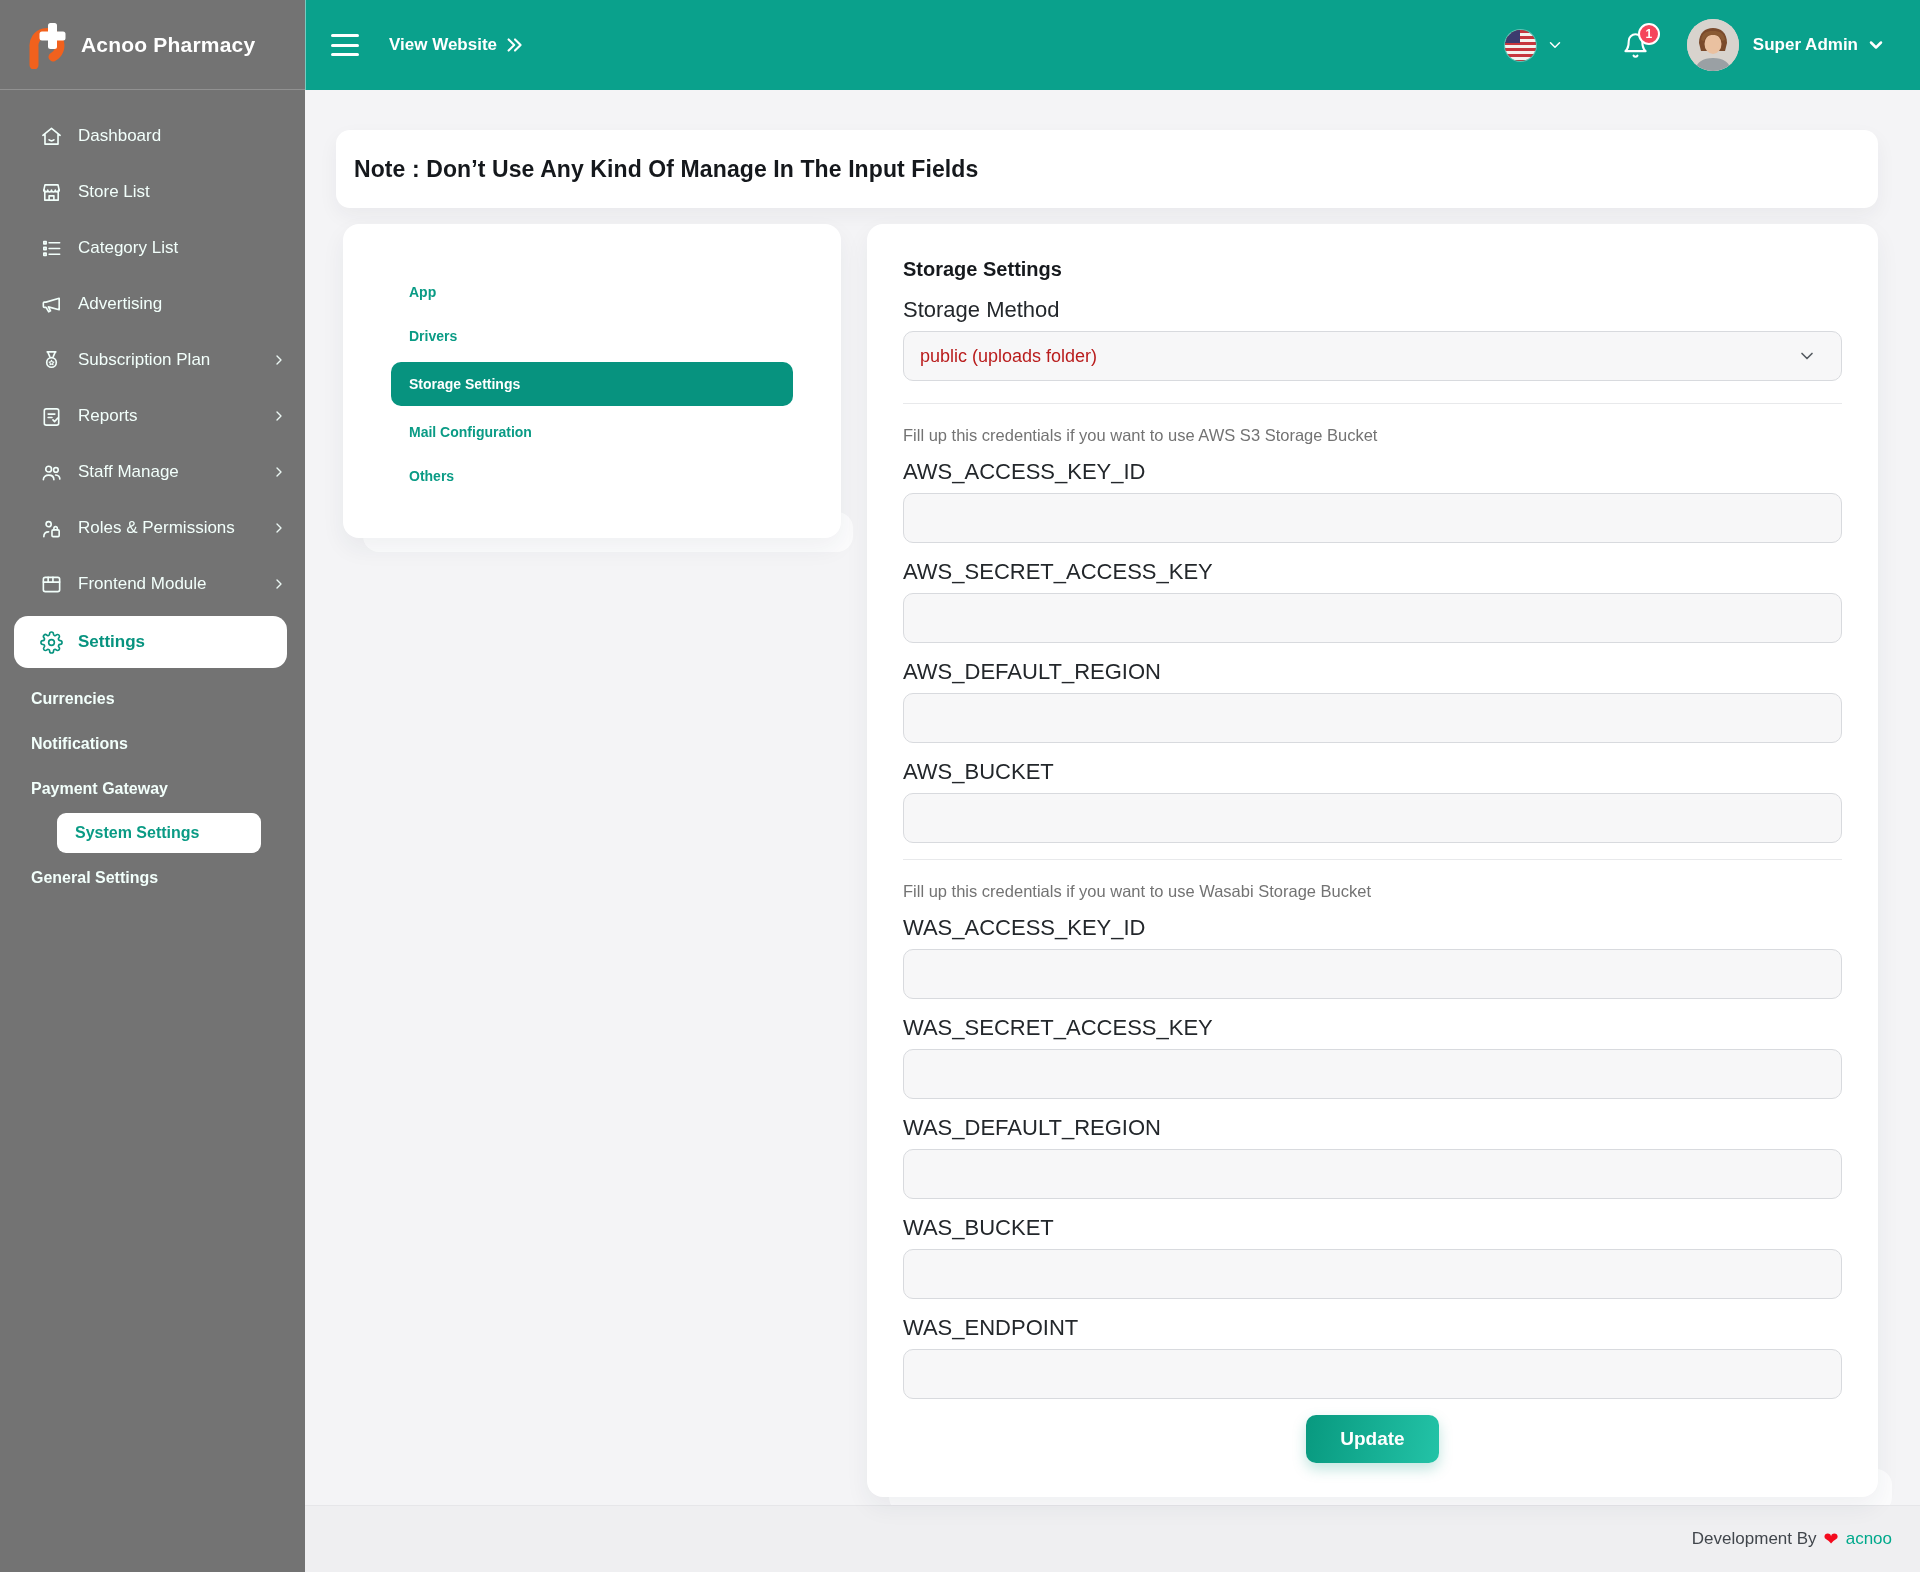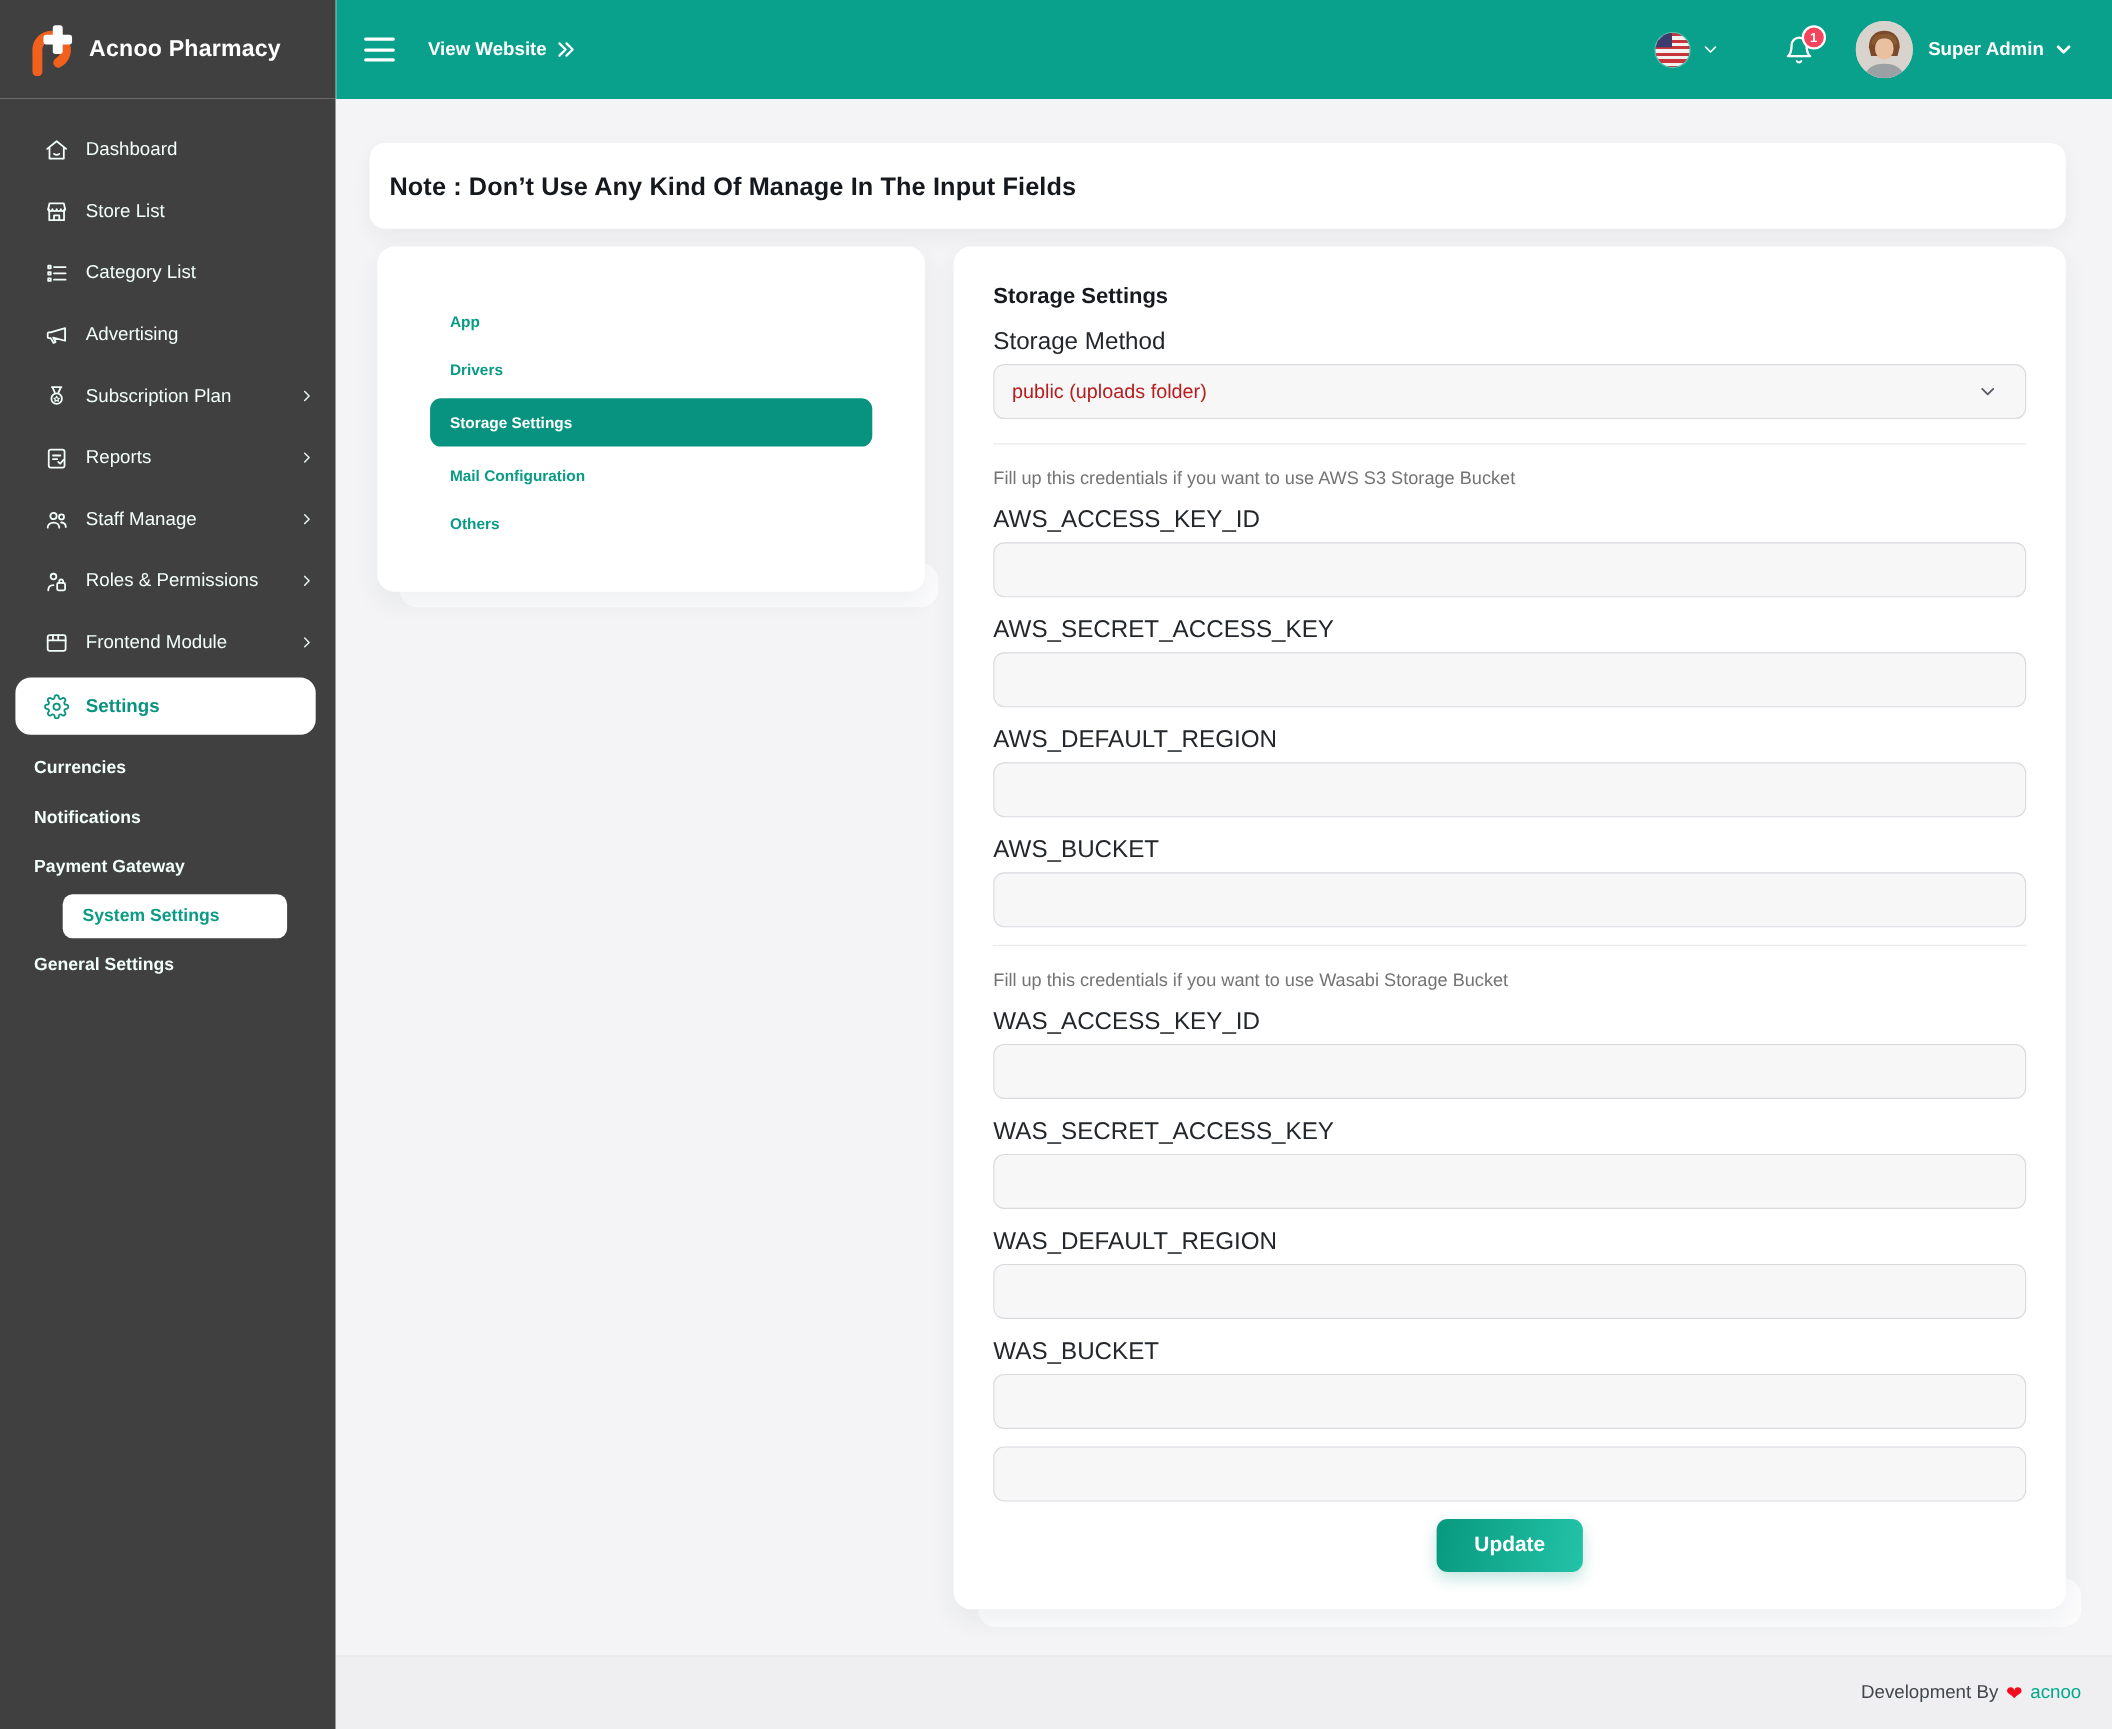--- a/index.html
+++ b/index.html
@@ -1,20 +1,20 @@
 <!DOCTYPE html>
 <html><head>
 <meta charset="utf-8">
 <style>
   * { margin:0; padding:0; box-sizing:border-box; }
   html,body { width:1920px; height:1572px; overflow:hidden; }
   body { font-family:"Liberation Sans", sans-serif; background:#f4f4f6; display:flex; }
 
   
-  .sidebar { width:305px; min-width:305px; height:1572px; background:#404040; color:#fff; z-index:5; }
+  .sidebar { width:305px; min-width:305px; height:1572px; background:#737373; color:#fff; z-index:5; }
   .logo-row { height:90px; display:flex; align-items:center; gap:13px; padding:0 20px;
               border-bottom:1px solid rgba(255,255,255,.22); }
   .logo-mark { width:48px; height:48px; position:relative; flex:0 0 auto; }
   .logo-text { font-size:21px; font-weight:700; letter-spacing:.2px; white-space:nowrap; }
   .menu { padding:18px 0 0 0; }
   .m-item { display:flex; align-items:center; gap:15px; height:56px; padding:0 18px 0 40px;
             font-size:17px; cursor:pointer; color:#f2fffb; }
   .m-item svg { width:23px; height:23px; flex:0 0 auto; }
   .m-item .chev { margin-left:auto; width:16px; height:16px; opacity:.95; }
   .m-item.active { background:#fff; color:#07937F; border-radius:14px; margin:4px 18px 4px 14px;
@@ -326,20 +326,21 @@
         </div>
         <div class="field">
           <div class="fld-label">WAS_DEFAULT_REGION</div>
           <input class="text-input" type="text" style="">
         </div>
         <div class="field">
           <div class="fld-label">WAS_BUCKET</div>
           <input class="text-input" type="text" style="">
         </div>
         <div class="field">
+          <div class="fld-label">WAS_ENDPOINT</div>
           <input class="text-input" type="text" style="">
         </div>
 
         <div class="btn-row">
           <button class="update-btn">Update</button>
         </div>
       </section>
     </div>
   </main>
 

